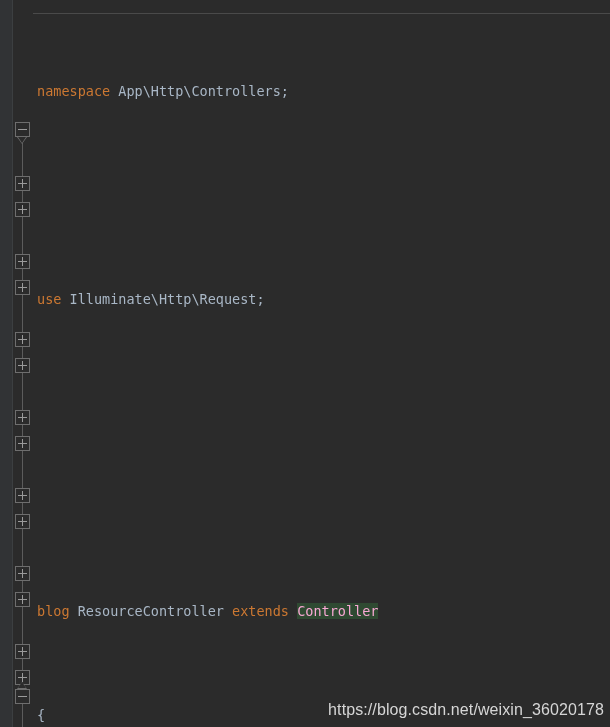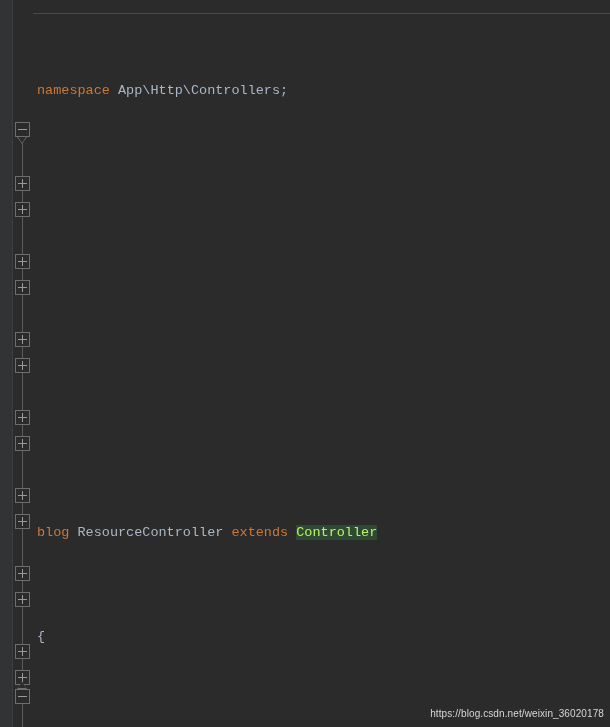--- a/index.html
+++ b/index.html
@@ -56,21 +56,20 @@
     font-size: 13.5px;
     line-height: 26px;
     color: #a9b7c6;
     white-space: pre;
   }
 
   .line {
     height: 26px;
     padding-left: 4px;
     box-sizing: border-box;
-    font-family: Liberation Mono, monospace;
   }
 
   
   .fold-spine {
     position: absolute;
     left: 9px;
     width: 1px;
     background: #5c5c5c;
   }
   .fold-box {
@@ -133,30 +132,30 @@
   }
 
   
   .kw      { color: #cc7832; }        
   .ident   { color: #a9b7c6; }         */
   .brace   { color: #a9b7c6; }
 
   
   .hl-green {
     background: #2f4a32;
-    color: #bef264;
+    color: #f9a8d4;
   }
 
   
   .watermark {
     position: absolute;
     right: 6px;
     bottom: 8px;
     font-family: "Liberation Sans", sans-serif;
-    font-size: 10px;
+    font-size: 16px;
     color: #d6d6d6;
     letter-spacing: 0.1px;
   }
 </style>
 </head>
 <body>
 
 <div class="editor">
 
   <div class="outer-gutter"></div>
@@ -194,20 +193,21 @@
     <div class="fold-box" style="top:689px;"></div>
     <div class="fold-spine" style="top:704px; height:23px;"></div>
   </div>
 
   <div class="code">
 
     <div class="line"><span class="kw">namespace</span><span class="ident"> App\Http\Controllers;</span></div>
 
     <div class="line"></div>
 
+    <div class="line"><span class="kw">use</span><span class="ident"> Illuminate\Http\Request;</span></div>
 
     <div class="line"></div>
 
     <div class="line"></div>
 
     <div class="line"><span class="kw">blog</span><span class="ident"> ResourceController </span><span class="kw">extends</span><span class="ident"> </span><span class="hl-green">Controller</span></div>
 
     <div class="line"><span class="brace">{</span></div>
 
     

